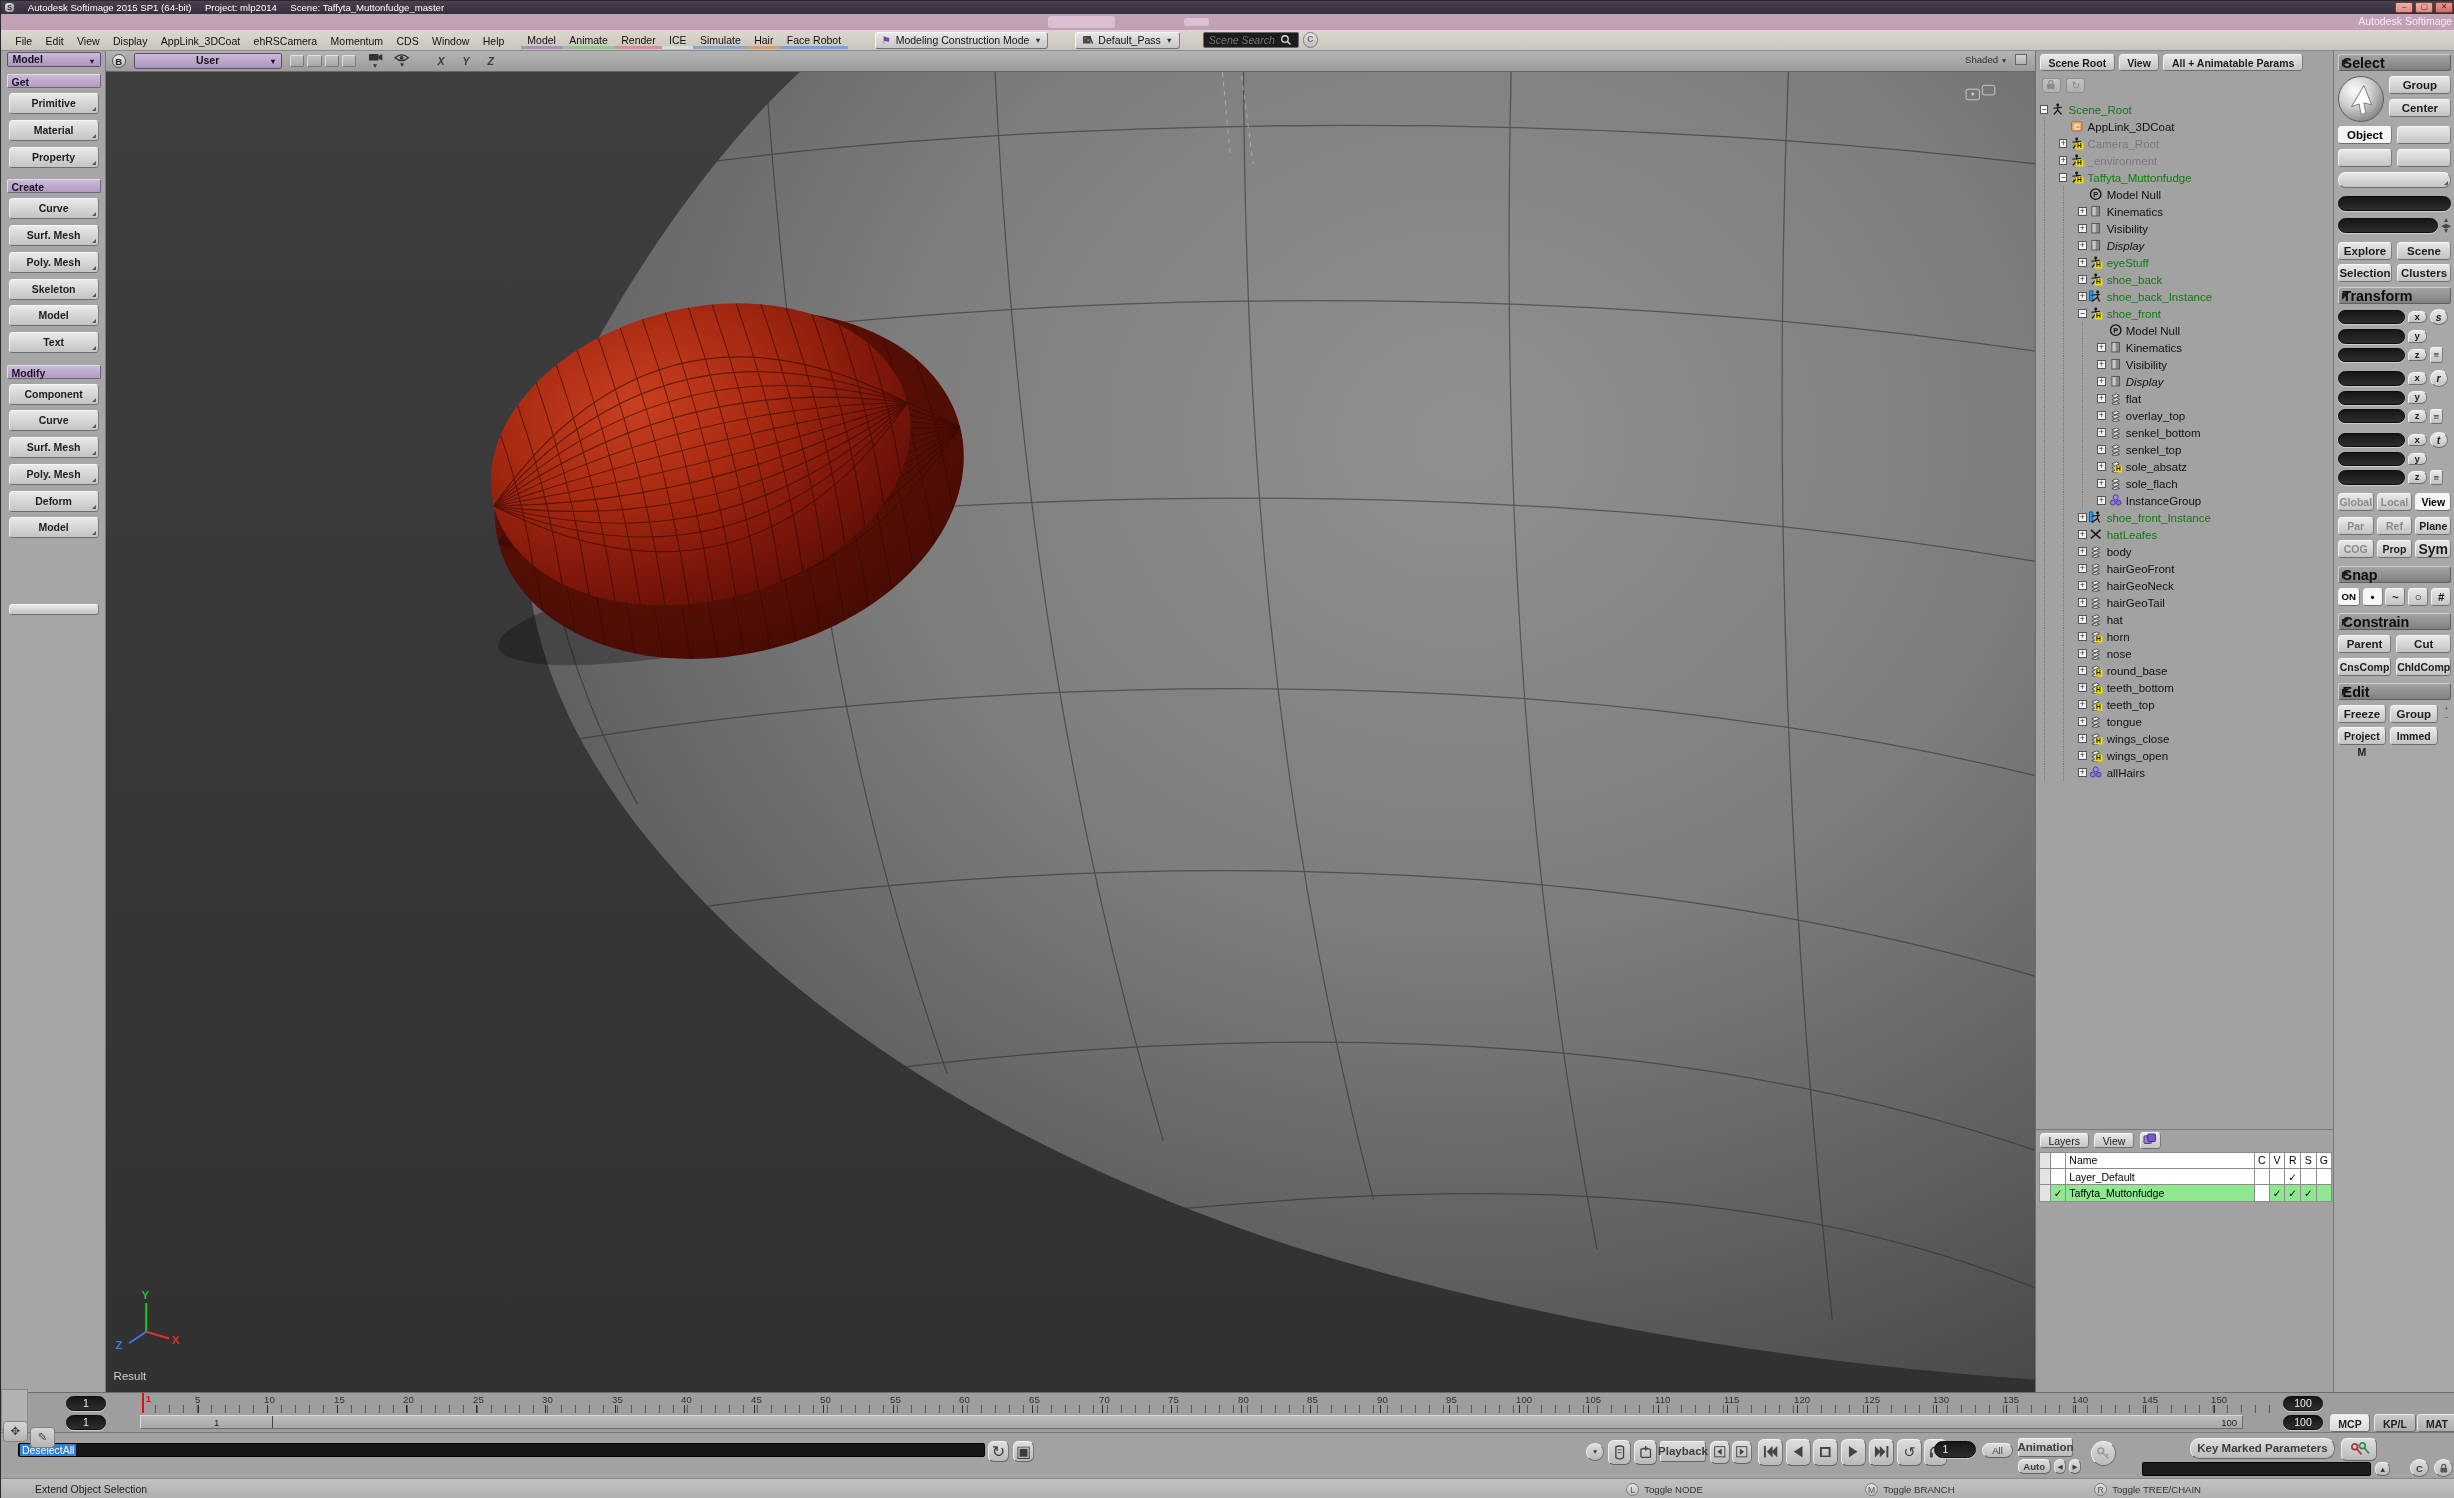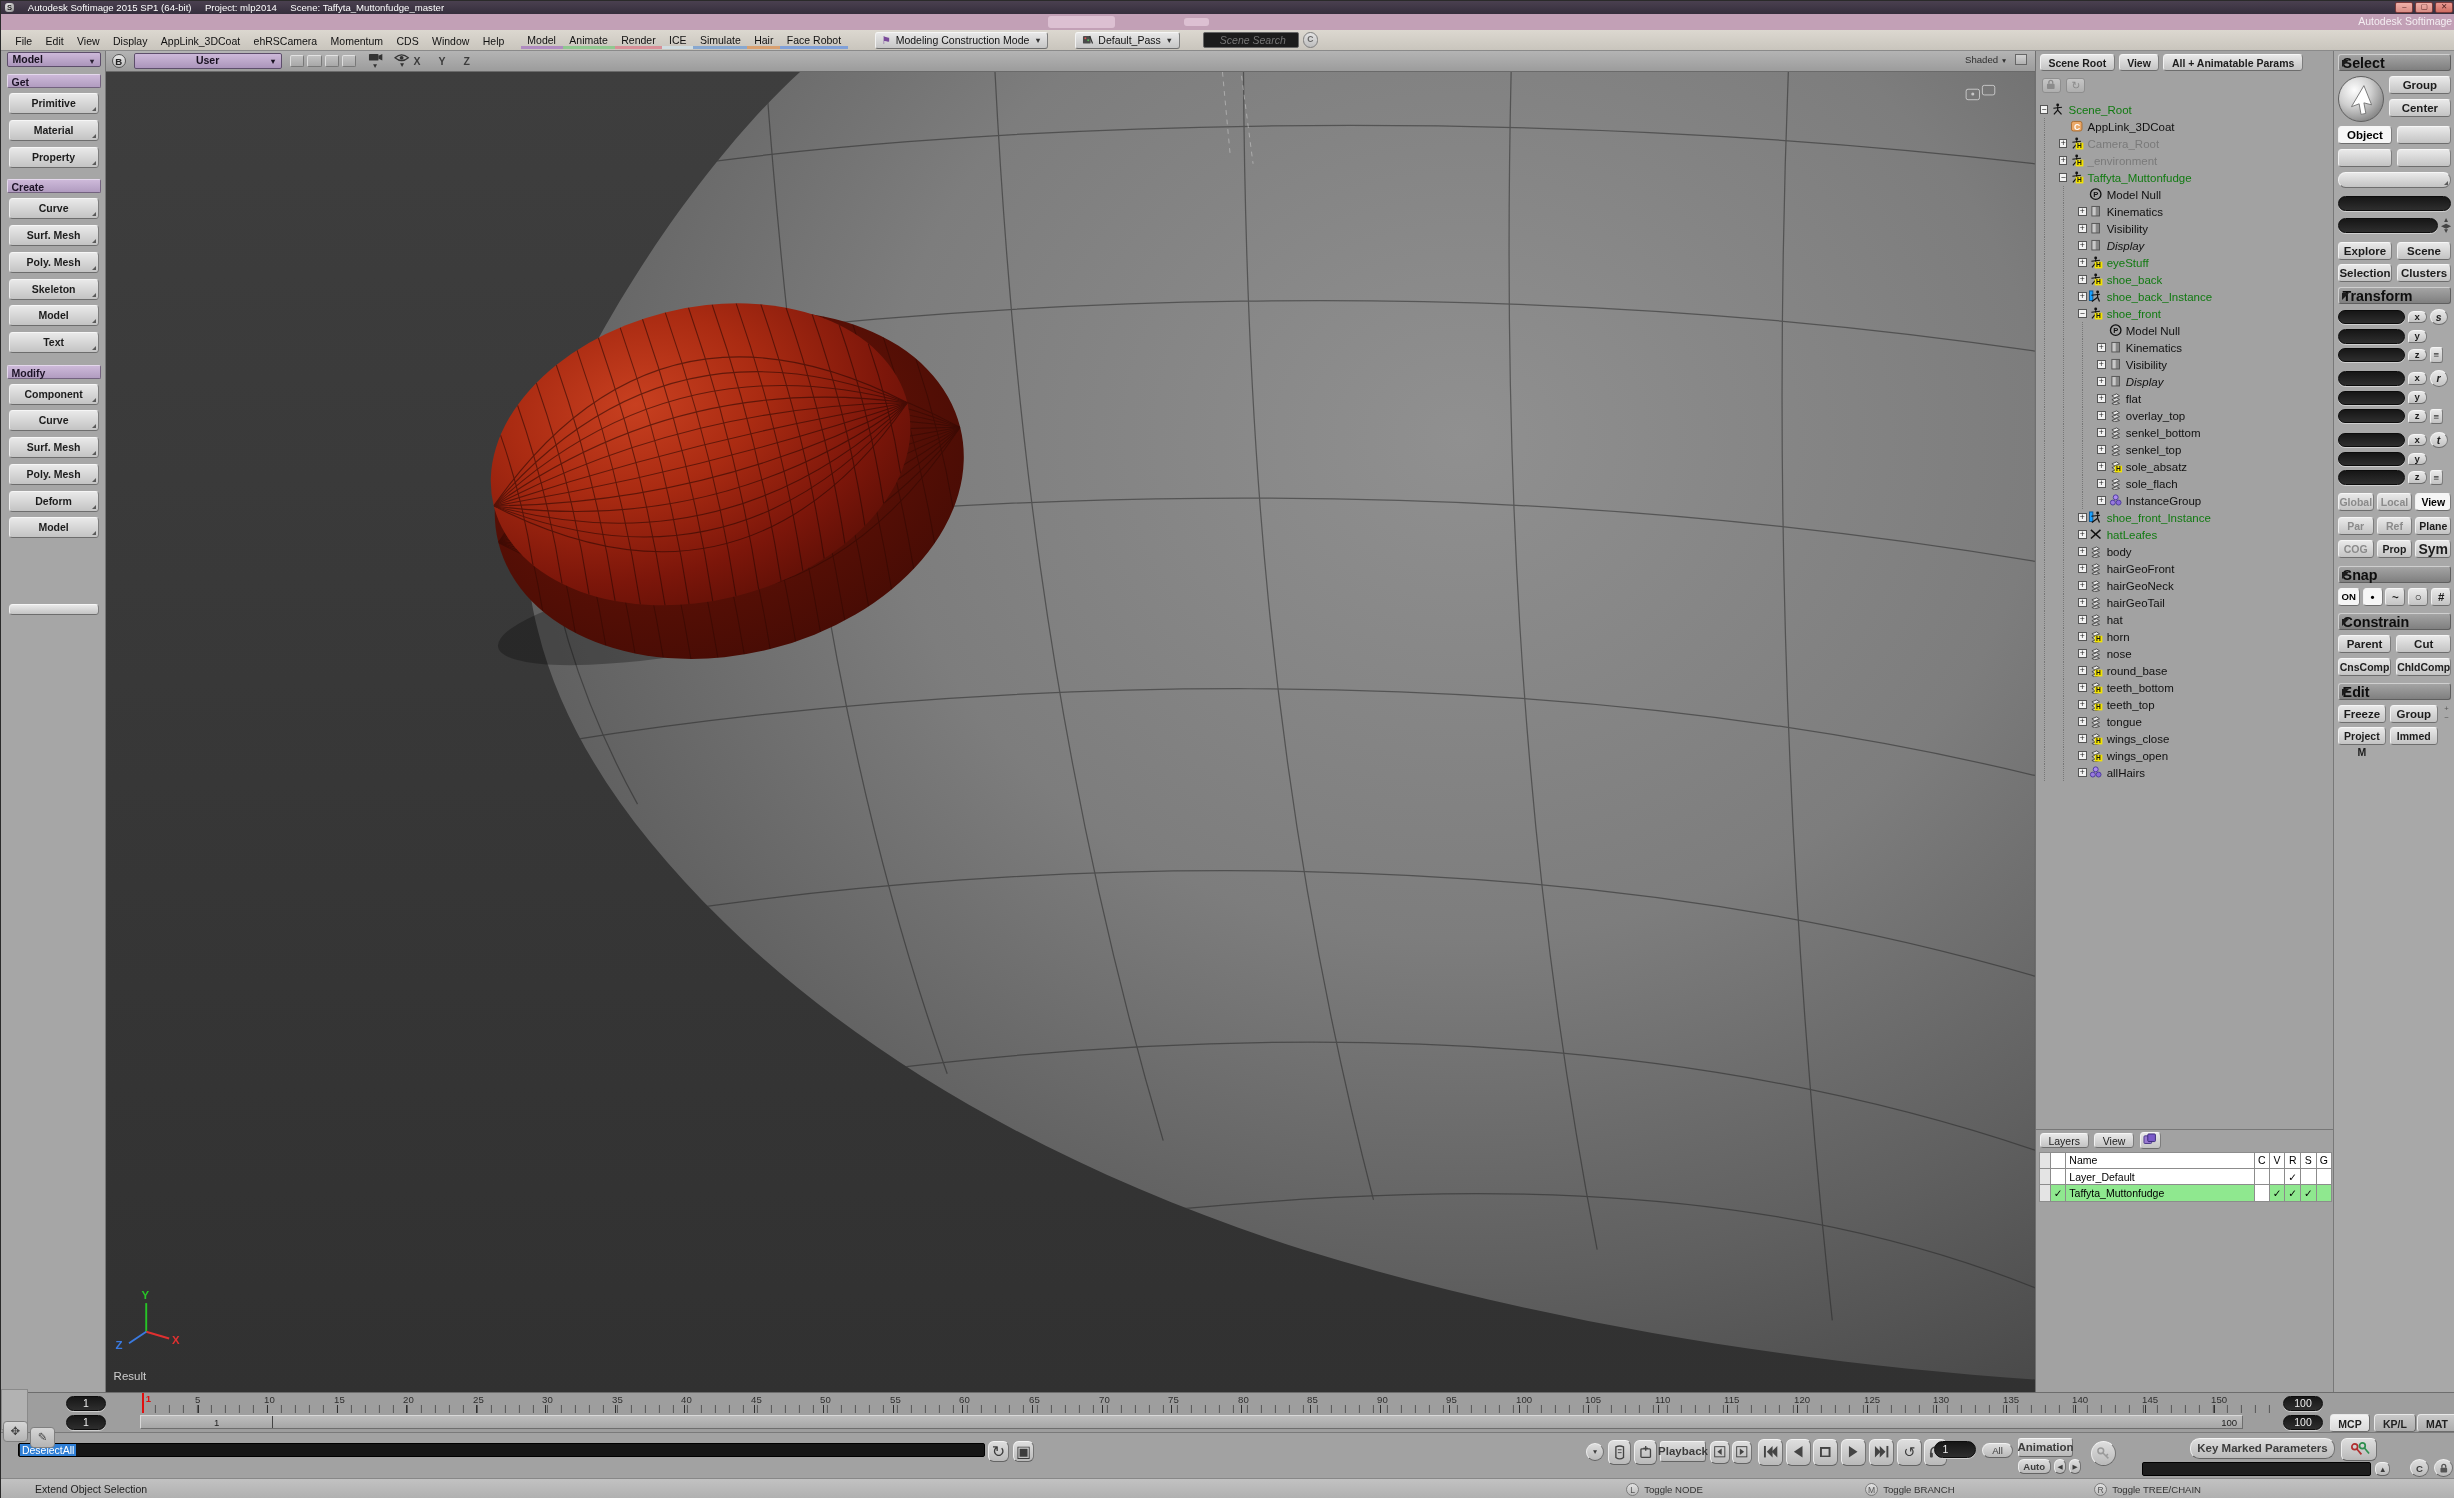--- a/index.html
+++ b/index.html
@@ -13,21 +13,21 @@
   .wbtn{width:18px;height:10.5px;border:1px solid #7c3b3b;border-radius:1.9px;background:linear-gradient(#eeb0a8,#d98d85);font-size:7.6px;line-height:8.6px;text-align:center;color:#4a1d1d;}
   .wbtn.close{background:linear-gradient(#e89790,#cf6e62);}
   #pinkband{position:absolute;left:0;top:13.4px;width:2455px;height:15.3px;background:#c2a0b6;}
   .pblob{position:absolute;background:#dcc0d2;border-radius:2.9px;}
   #brand{position:absolute;right:3.8px;top:1px;color:#f4eef2;font-size:10.5px;}
   #menubar{position:absolute;left:0;top:29px;width:2455px;height:21px;background:linear-gradient(#dcd8d0,#c9c5bd);border-bottom:1px solid #8a8a8a;display:flex;align-items:center;padding-left:7.6px;font-size:10.5px;color:#111;}
   .menu{padding:2.9px 6.7px 1px 6.7px;white-space:nowrap;}
   .modmenu{padding:1.9px 6.7px 0 6.7px;border-bottom:3.8px solid transparent;margin-top:1.9px;white-space:nowrap;}
   .tb-drop{display:flex;align-items:center;gap:4.8px;height:17px;margin-left:27px;padding:0 5.7px;background:linear-gradient(#e8e8e8,#c6c6c6);border:1px solid;border-color:#f6f6f6 #7e7e7e #6e6e6e #f2f2f2;border-radius:2.9px;font-size:10.5px;}
   .tb-drop .car{font-size:7.6px;color:#333;}
-  #searchbox{display:flex;align-items:center;margin-left:23px;height:15.3px;background:#1c1c1c;border:1px solid #666;border-radius:1.9px;width:96px;padding:0 14px;}
+  #searchbox{display:flex;align-items:center;margin-left:23px;height:15.3px;background:#1c1c1c;border:1px solid #666;border-radius:1.9px;width:96px;padding:0 3px;}
   #searchbox input{background:transparent;border:none;outline:none;color:#bbb;font-style:italic;font-size:10.5px;width:73px;}
   .roundbtn{width:15.3px;height:15.3px;border-radius:50%;background:linear-gradient(#e4e4e4,#bdbdbd);border:1px solid #7e7e7e;font-size:8.6px;font-weight:bold;color:#666;text-align:center;line-height:13.4px;margin-left:3.8px;}
   
   .b3{background:linear-gradient(#e9e9e9,#c3c3c3);border:1px solid;border-color:#f6f6f6 #7d7d7d #6d6d6d #f0f0f0;border-radius:3.8px;color:#1c1c1c;font-size:10.5px;font-weight:bold;text-align:center;position:relative;}
   .b3 .fold{position:absolute;right:1.9px;bottom:1.9px;width:0;height:0;border-left:4.8px solid transparent;border-bottom:4.8px solid #5a5a5a;}
   .pill{background:linear-gradient(#161616,#2e2e2e);border:1px solid #0c0c0c;border-radius:8.6px;box-shadow:0 1px 0 #cfcfcf;color:#eee;font-size:10.5px;}
   
   #lpanel{position:absolute;left:0;top:50px;width:105px;height:1341px;background:#a6a6a6;border-right:1px solid #777;}
   .lhead{position:absolute;left:5.7px;width:94px;height:14.3px;background:linear-gradient(#cdb9d9,#b19cc0);border:1px solid;border-color:#e4d8ec #73627f #73627f #e4d8ec;font-size:10.5px;font-weight:bold;color:#1c1226;padding:1px 0 0 3.8px;border-radius:1.9px;}
   .lbtn{position:absolute;left:7.6px;width:90px;height:21px;line-height:19px;}
@@ -35,21 +35,21 @@
   #modeldrop .car{position:absolute;right:3.8px;top:3.8px;font-size:7.6px;color:#2a2033;}
   
   #vpwrap{position:absolute;left:105px;top:50px;width:1929px;height:1341px;background:#3a3a3a;}
   #vphead{position:absolute;left:0;top:0;width:100%;height:21px;background:linear-gradient(#b4b4b4,#9c9c9c);border-bottom:1px solid #6a6a6a;display:flex;align-items:center;font-size:10.5px;color:#222;}
   #bcircle{width:14.3px;height:14.3px;border-radius:50%;border:1px solid #555;background:linear-gradient(#e8e8e8,#bdbdbd);font-size:9.6px;font-weight:bold;text-align:center;line-height:13.4px;margin:0 7.6px 0 5.7px;}
   #camdrop{width:148px;height:15.3px;background:linear-gradient(#cdb9d9,#ab95bb);border:1px solid #5d4e6b;border-radius:1.9px;font-weight:bold;text-align:center;position:relative;color:#17101f;}
   #camdrop .car{position:absolute;right:3.8px;top:2.9px;font-size:7.6px;}
   .memoslot{width:14.3px;height:11.5px;background:linear-gradient(#c2c2c2,#a8a8a8);border:1px solid;border-color:#e2e2e2 #787878 #787878 #dddddd;border-radius:1.9px;margin-left:2.9px;}
   .vpicon{margin-left:11.5px;display:flex;flex-direction:column;align-items:center;line-height:6.7px;}
   .vpicon .car{font-size:6.7px;color:#333;}
-  #xyz{margin-left:4px;letter-spacing:7.6px;font-weight:bold;color:#3c3c3c;}
+  #xyz{margin-left:28px;letter-spacing:7.6px;font-weight:bold;color:#3c3c3c;font-style:italic;}
   #vpright{position:absolute;right:7.6px;top:2.9px;display:flex;align-items:center;gap:7.6px;}
   #shadedlbl{font-size:9.6px;color:#2e2e2e;}
   #maxbox{width:12.4px;height:10.5px;border:1px solid #666;background:linear-gradient(#d2d2d2,#b0b0b0);}
   #vpcanvas{position:absolute;left:0;top:21px;}
   #resultlbl{position:absolute;left:7.6px;bottom:9.6px;color:#cfcfcf;font-size:11.5px;}
   
   #explorer{position:absolute;left:2034px;top:50px;width:298px;height:1341px;background:#a2a2a2;border-left:1px solid #6f6f6f;font-size:10.5px;}
   #exphead{position:absolute;left:0;top:0;width:100%;height:25px;display:flex;gap:3.8px;padding:2.9px 0 0 3.8px;}
   .expbtn{height:17px;padding:1.9px 7.6px 0 7.6px;}
   #exptools{position:absolute;left:5.7px;top:27px;display:flex;gap:5.7px;color:#8a8a8a;}

